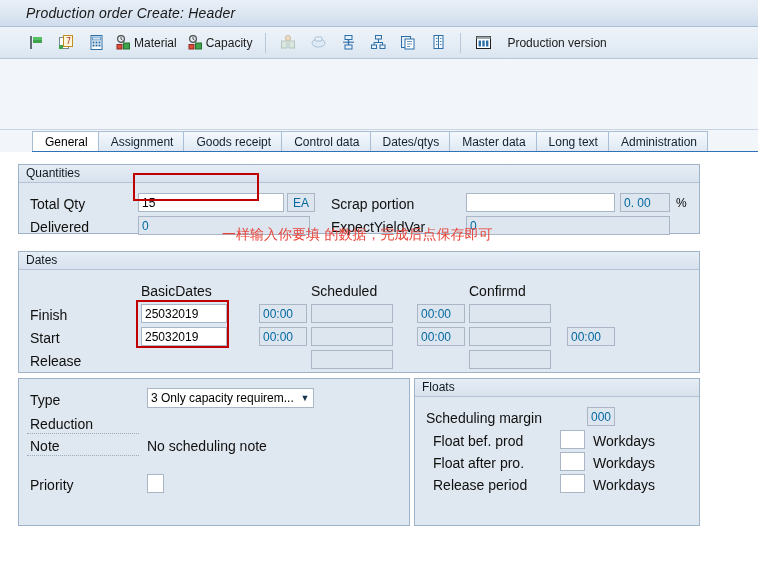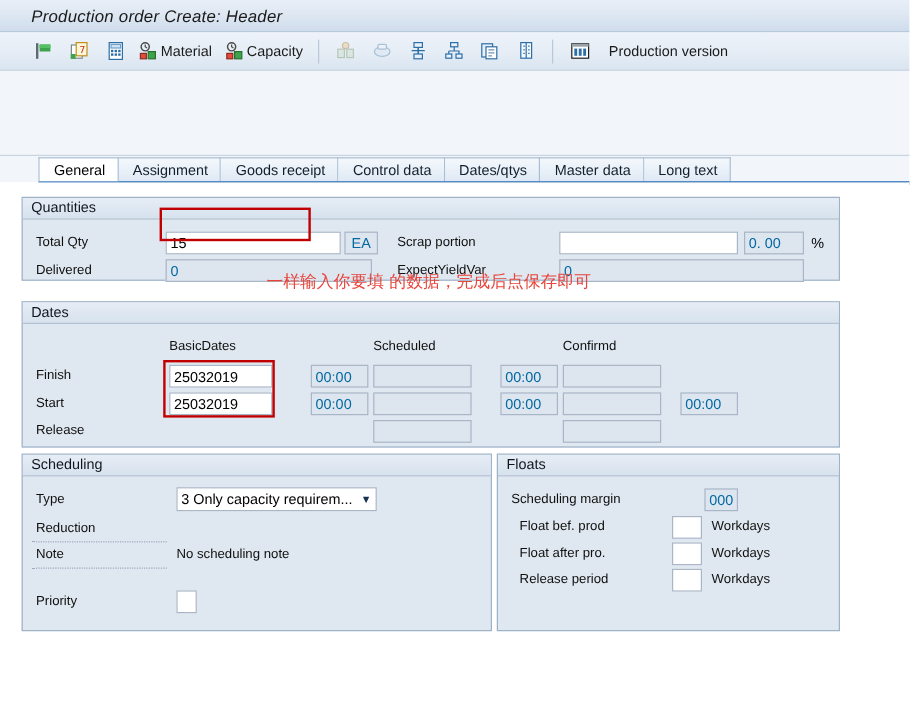--- a/index.html
+++ b/index.html
@@ -59,21 +59,21 @@
   }
   .tb-text { font-size: 12px; color: #1b1b1b; margin-left: 8px; }
 
   
   .hdr {
     position: relative;
     height: 70px;
     background: #f2f5f9;
     border-bottom: 1px solid #c8d4e1;
   }
-  .lbl-static { font-size: 11px; color: #10100f; }
+  .lbl-static { font-size: 14px; color: #10100f; }
   .fld {
     box-sizing: border-box;
     border: 1px solid #a8b6c6;
     background: #dfe7f0;
     font-family: "Liberation Sans", "DejaVu Sans", sans-serif;
     font-size: 12px;
     color: #000;
     padding: 0 3px;
     line-height: 17px;
     height: 19px;
@@ -373,20 +373,23 @@
       </div>
     <div class="tab">
         <span>Dates/qtys</span>
       </div>
     <div class="tab">
         <span>Master data</span>
       </div>
     <div class="tab">
         <span>Long text</span>
       </div>
+    <div class="tab">
+        <span>Administration</span>
+      </div>
   </div>
   <div class="tab-underline"></div>
 </div>
 
 <div class="content">
 
   <div class="panel" style="left:18px; top:12px; width:682px; height:70px;">
     <div class="panel-title">Quantities</div>
     <div class="panel-body">
       <span class="lbl-static pos" style="left:11px; top:13px;">Total Qty</span>
@@ -433,21 +436,20 @@
       <input class="fld pos ro" style="left: 548px; top: 57px; width: 48px;" value="00:00">
 
       <span class="lbl-static pos" style="left:11px; top:83px;">Release</span>
       <input class="fld pos ro" style="left: 292px; top: 80px; width: 82px;" value="">
       <input class="fld pos ro" style="left: 450px; top: 80px; width: 82px;" value="">
     </div>
   </div>
   <div class="redbox" style="left:136px; top:148px; width:93px; height:48px;"></div>
 
   <div class="panel" style="left:18px; top:226px; width:392px; height:148px;">
-    <div class="panel-title">Scheduling</div>
     <div class="panel-body">
       <span class="lbl-static pos" style="left:11px; top:13px;">Type</span>
       <div class="combo pos" style="left:128px; top:9px; width:167px;">
         <span class="cv">3 Only capacity requirem...</span>
         <span class="arr">▼</span>
       </div>
 
       <span class="lbl-static pos" style="left:11px; top:37px;">Reduction</span>
       <div class="pos dotted-underline" style="left:8px; top:53px; width:112px; height:1px;"></div>
 

